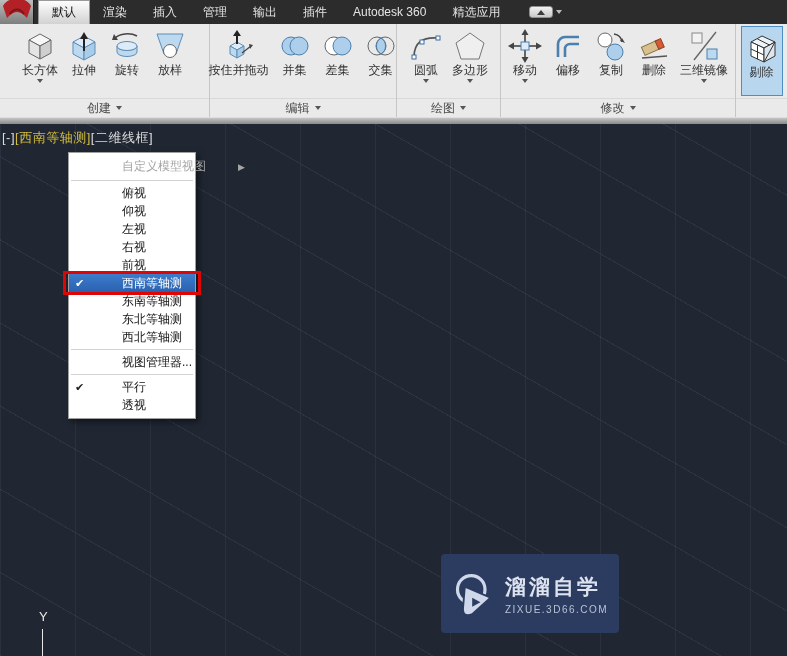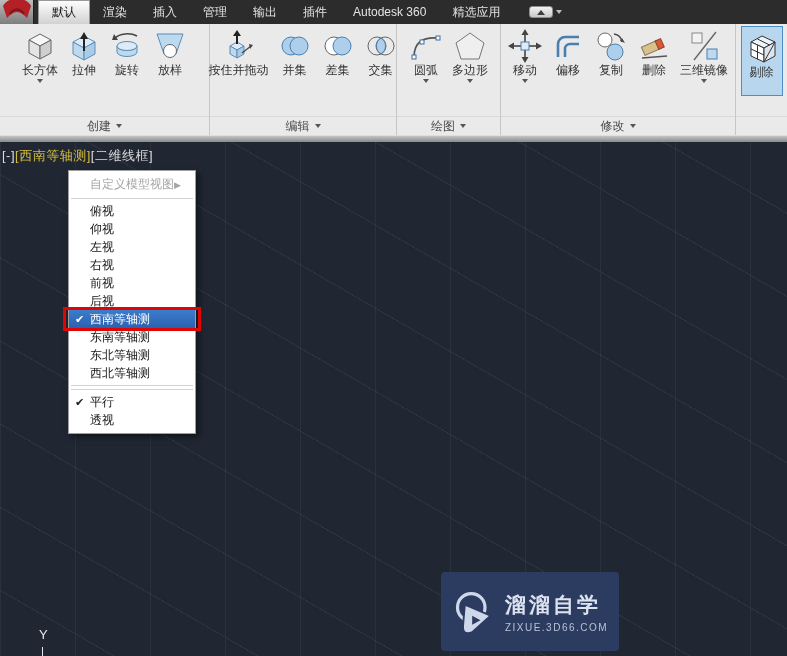--- a/index.html
+++ b/index.html
@@ -12,21 +12,21 @@
   .applogo svg { position:absolute; left:1px; top:-6px; }
   .tabs { display:flex; align-items:stretch; margin-left:4px; }
   .tab { color:#e4e4e4; font-size:12px; padding:0 13px; display:flex; align-items:center; cursor:default; white-space:nowrap; }
   .tab.active { background:linear-gradient(#fdfdfd,#d2d2d2); color:#141414; border:1px solid #9a9a9a; border-bottom:none; }
   .minbtn { align-self:center; margin-left:16px; display:flex; align-items:center; gap:3px; }
   .minbtn .pill { width:24px; height:12px; background:linear-gradient(#f2f2f2,#c9c9c9); border:1px solid #8f8f8f; border-radius:3px; display:flex; align-items:center; justify-content:center; }
   .tri-up { width:0; height:0; border-left:4px solid transparent; border-right:4px solid transparent; border-bottom:5px solid #3c3c3c; }
   .tri-down-sm { width:0; height:0; border-left:3px solid transparent; border-right:3px solid transparent; border-top:4px solid #bdbdbd; }
 
   
-  .ribbon { height:111px; background:#eaeaea; display:flex; }
+  .ribbon { height:93px; background:#eaeaea; display:flex; }
   .panel { display:flex; flex-direction:column; border-right:1px solid #c6c6c6; height:100%; }
   .panel-tools { flex:1; display:flex; align-items:flex-start; justify-content:center; padding:2px 2px 0 2px; gap:1px; }
   .panel-label { height:19px; display:flex; align-items:center; justify-content:center; gap:5px; font-size:12px; color:#4a4a4a; border-top:1px solid #d8d8d8; }
   .tri-down { width:0; height:0; border-left:3.5px solid transparent; border-right:3.5px solid transparent; border-top:4.5px solid #555; }
   .tool { display:flex; flex-direction:column; align-items:center; padding:2px 3px 0 3px; font-size:12px; color:#333; cursor:default; border:1px solid transparent; }
   .tool .ticon { width:34px; height:34px; display:block; }
   .tool .tlabel { line-height:15px; white-space:nowrap; }
   .tool .dd { margin-top:1px; }
   .tool.active-tool { background:#b9d6ef; border:1px solid #4d8fc4; height:70px; justify-content:flex-start; padding-top:4px; }
   .ribbon-strip { height:7px; background:linear-gradient(#c4c4c4,#8a8a8a); border-top:1px solid #dedede; }
@@ -36,21 +36,21 @@
     background-image:
       repeating-linear-gradient(30deg, rgba(150,170,195,0.10) 0px, rgba(150,170,195,0.10) 1px, transparent 1px, transparent 72px),
       repeating-linear-gradient(90deg, rgba(150,170,195,0.08) 0px, rgba(150,170,195,0.08) 1px, transparent 1px, transparent 75px);
     overflow:hidden; }
   .vp-controls { position:absolute; left:2px; top:5px; font-size:13px; letter-spacing:0.5px; }
   .vc-minus, .vc-style { color:#dcdcdc; }
   .vc-view { color:#d3bd3f; }
 
   
   .menu { position:absolute; left:68px; top:28px; width:128px; background:#ffffff; border:1px solid #9f9f9f; box-shadow:3px 3px 6px rgba(0,0,0,0.5); padding:3px 0 4px 0; font-size:12px; color:#151515; }
-  .mi { height:18px; display:flex; align-items:center; position:relative; padding-right:18px; }
+  .mi { height:18px; display:flex; align-items:center; position:relative; padding-right:18px;gap:32px; }
   .mi .gut { width:21px; text-align:center; font-size:11px; line-height:18px; flex:0 0 auto; }
   .mi .lab { white-space:nowrap; }
   .mi.disabled { color:#a6a6a6; height:21px; }
   .mi .subarrow { margin-left:auto; font-size:9px; color:#a6a6a6; }
   .mi.hl { background:linear-gradient(#3c7ccb,#2a62b0); color:#fff; }
   .mi .check::after { content:"✔"; color:#222; }
   .mi.hl .check::after { color:#fff; }
   .sep { border-top:1px solid #d2d2d2; margin:3px 2px; }
   .redbox { position:absolute; left:-6px; right:-6px; top:-3px; bottom:-3px; border:3px solid #e00505; pointer-events:none; }
 
@@ -311,42 +311,42 @@
         <span class="lab">左视</span>
       </div>
     <div class="mi">
         <span class="gut"></span>
         <span class="lab">右视</span>
       </div>
     <div class="mi">
         <span class="gut"></span>
         <span class="lab">前视</span>
       </div>
-    <div class="mi">
-        <span class="gut"></span>
-        <span class="lab">后视</span>
-      </div>
     <div class="mi hl">
       <span class="gut check"></span>
       <span class="lab">西南等轴测</span>
       <span class="redbox"></span>
     </div>
     <div class="mi">
         <span class="gut"></span>
         <span class="lab">东南等轴测</span>
       </div>
     <div class="mi">
         <span class="gut"></span>
         <span class="lab">东北等轴测</span>
       </div>
     <div class="mi">
         <span class="gut"></span>
         <span class="lab">西北等轴测</span>
       </div>
     <div class="sep"></div>
+    <div class="mi">
+        <span class="gut"></span>
+        <span class="lab">视图管理器...</span>
+      </div>
     <div class="sep"></div>
     <div class="mi">
         <span class="gut check"></span>
         <span class="lab">平行</span>
       </div>
     <div class="mi">
         <span class="gut"></span>
         <span class="lab">透视</span>
       </div>
   </div>

